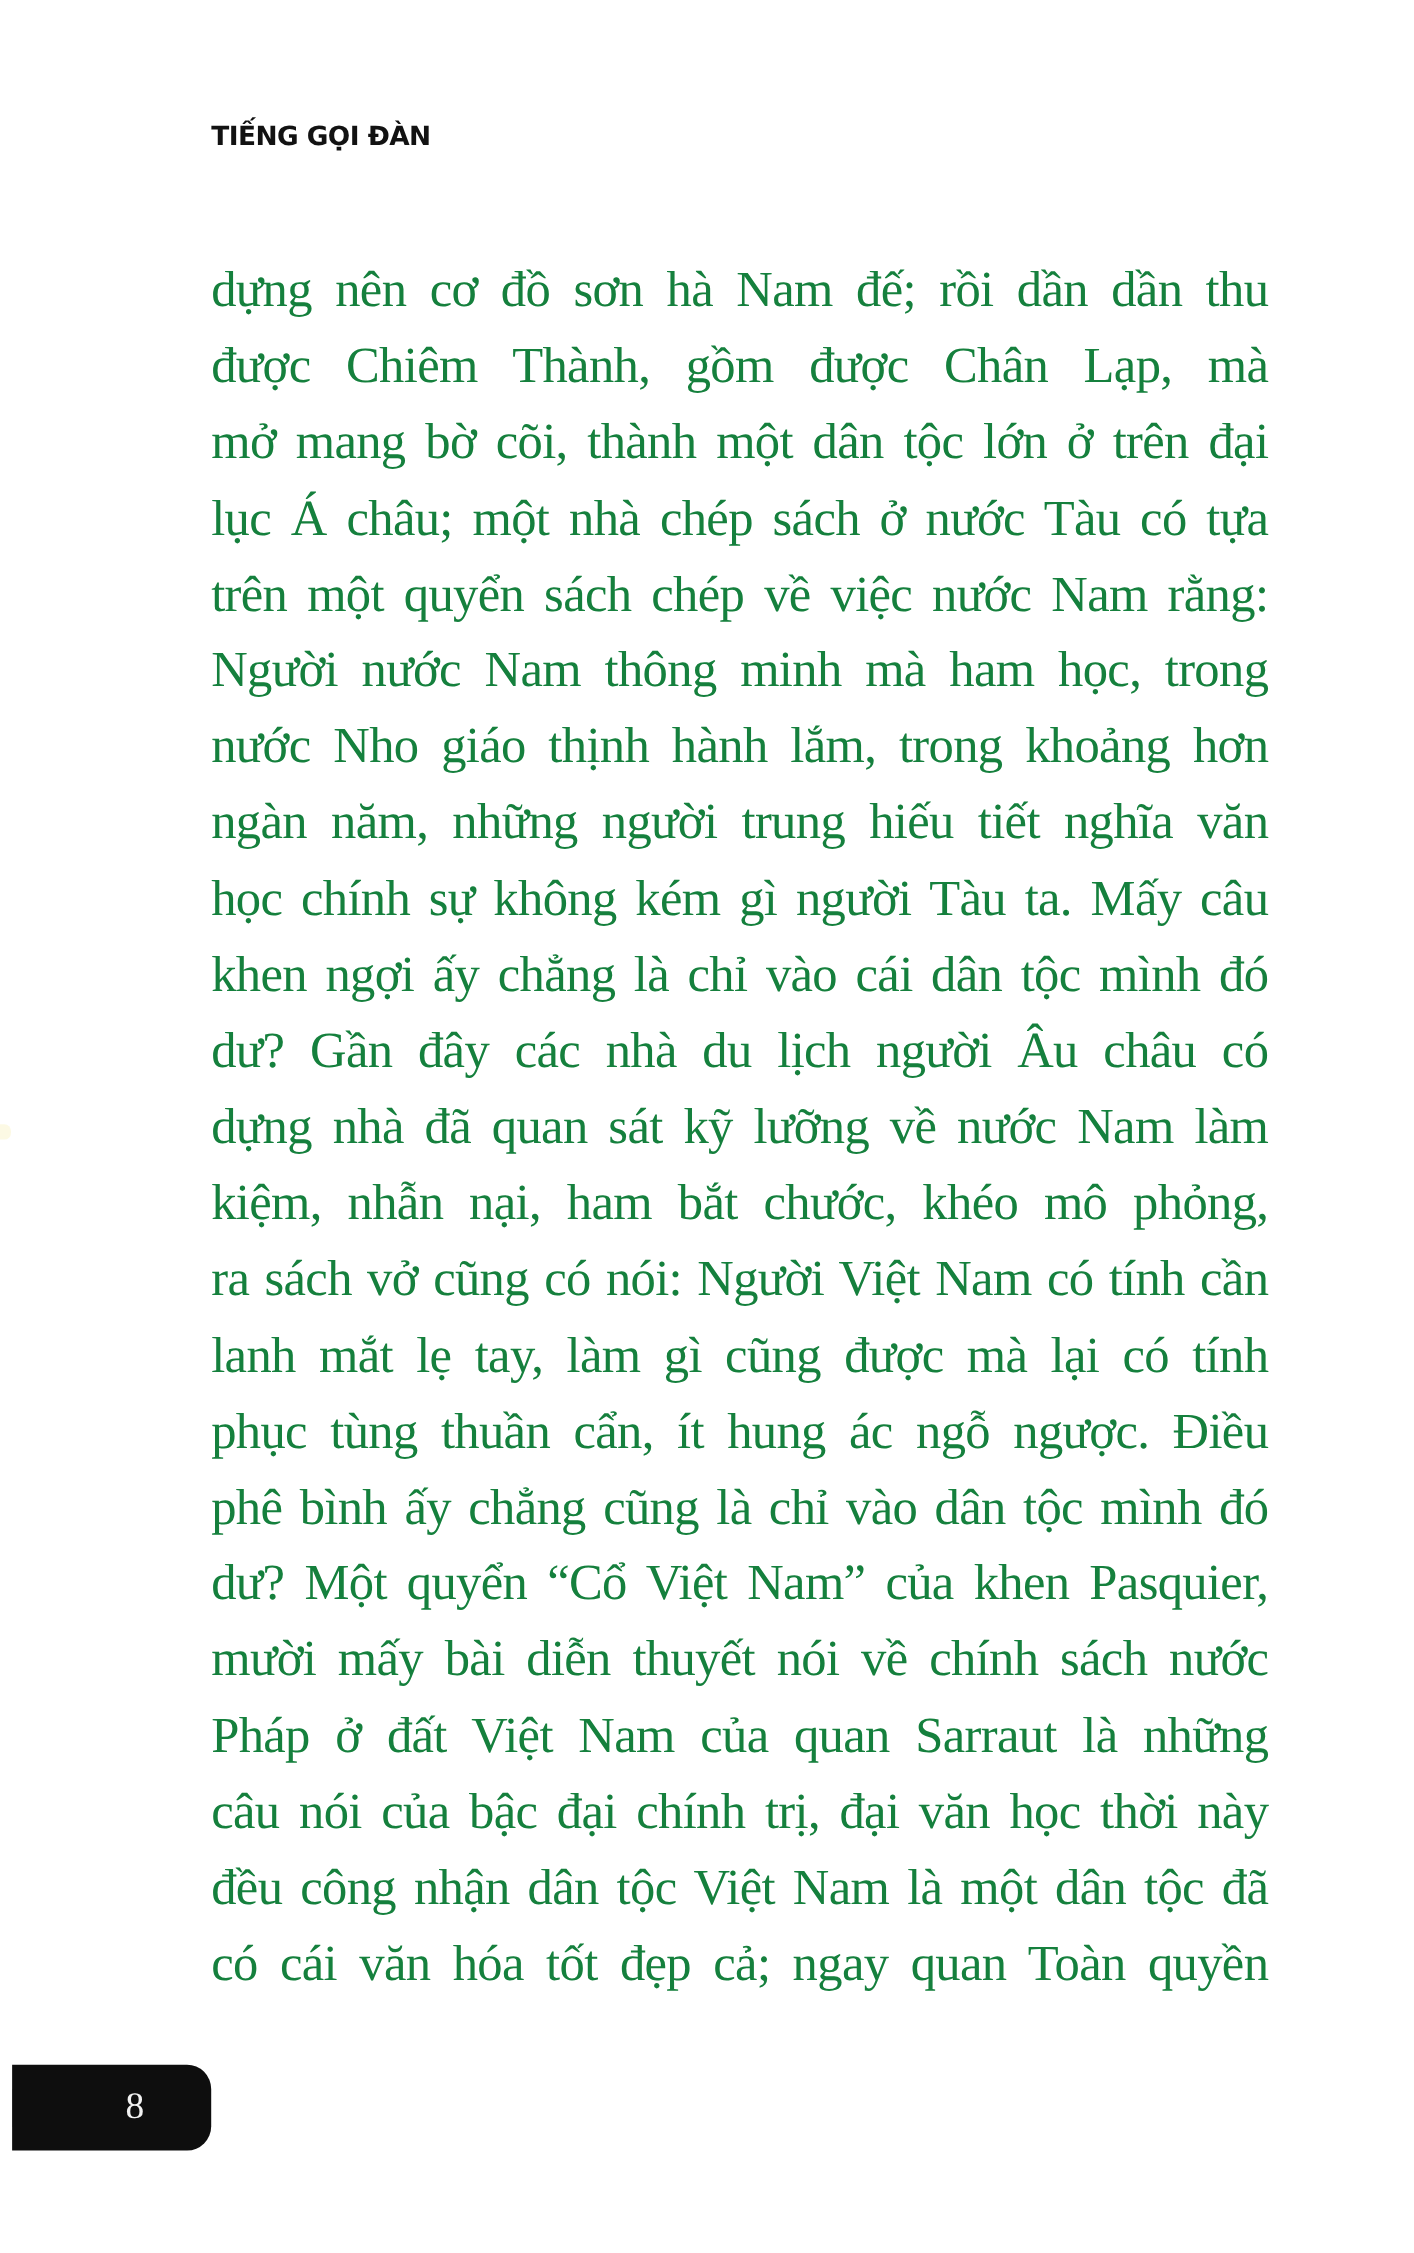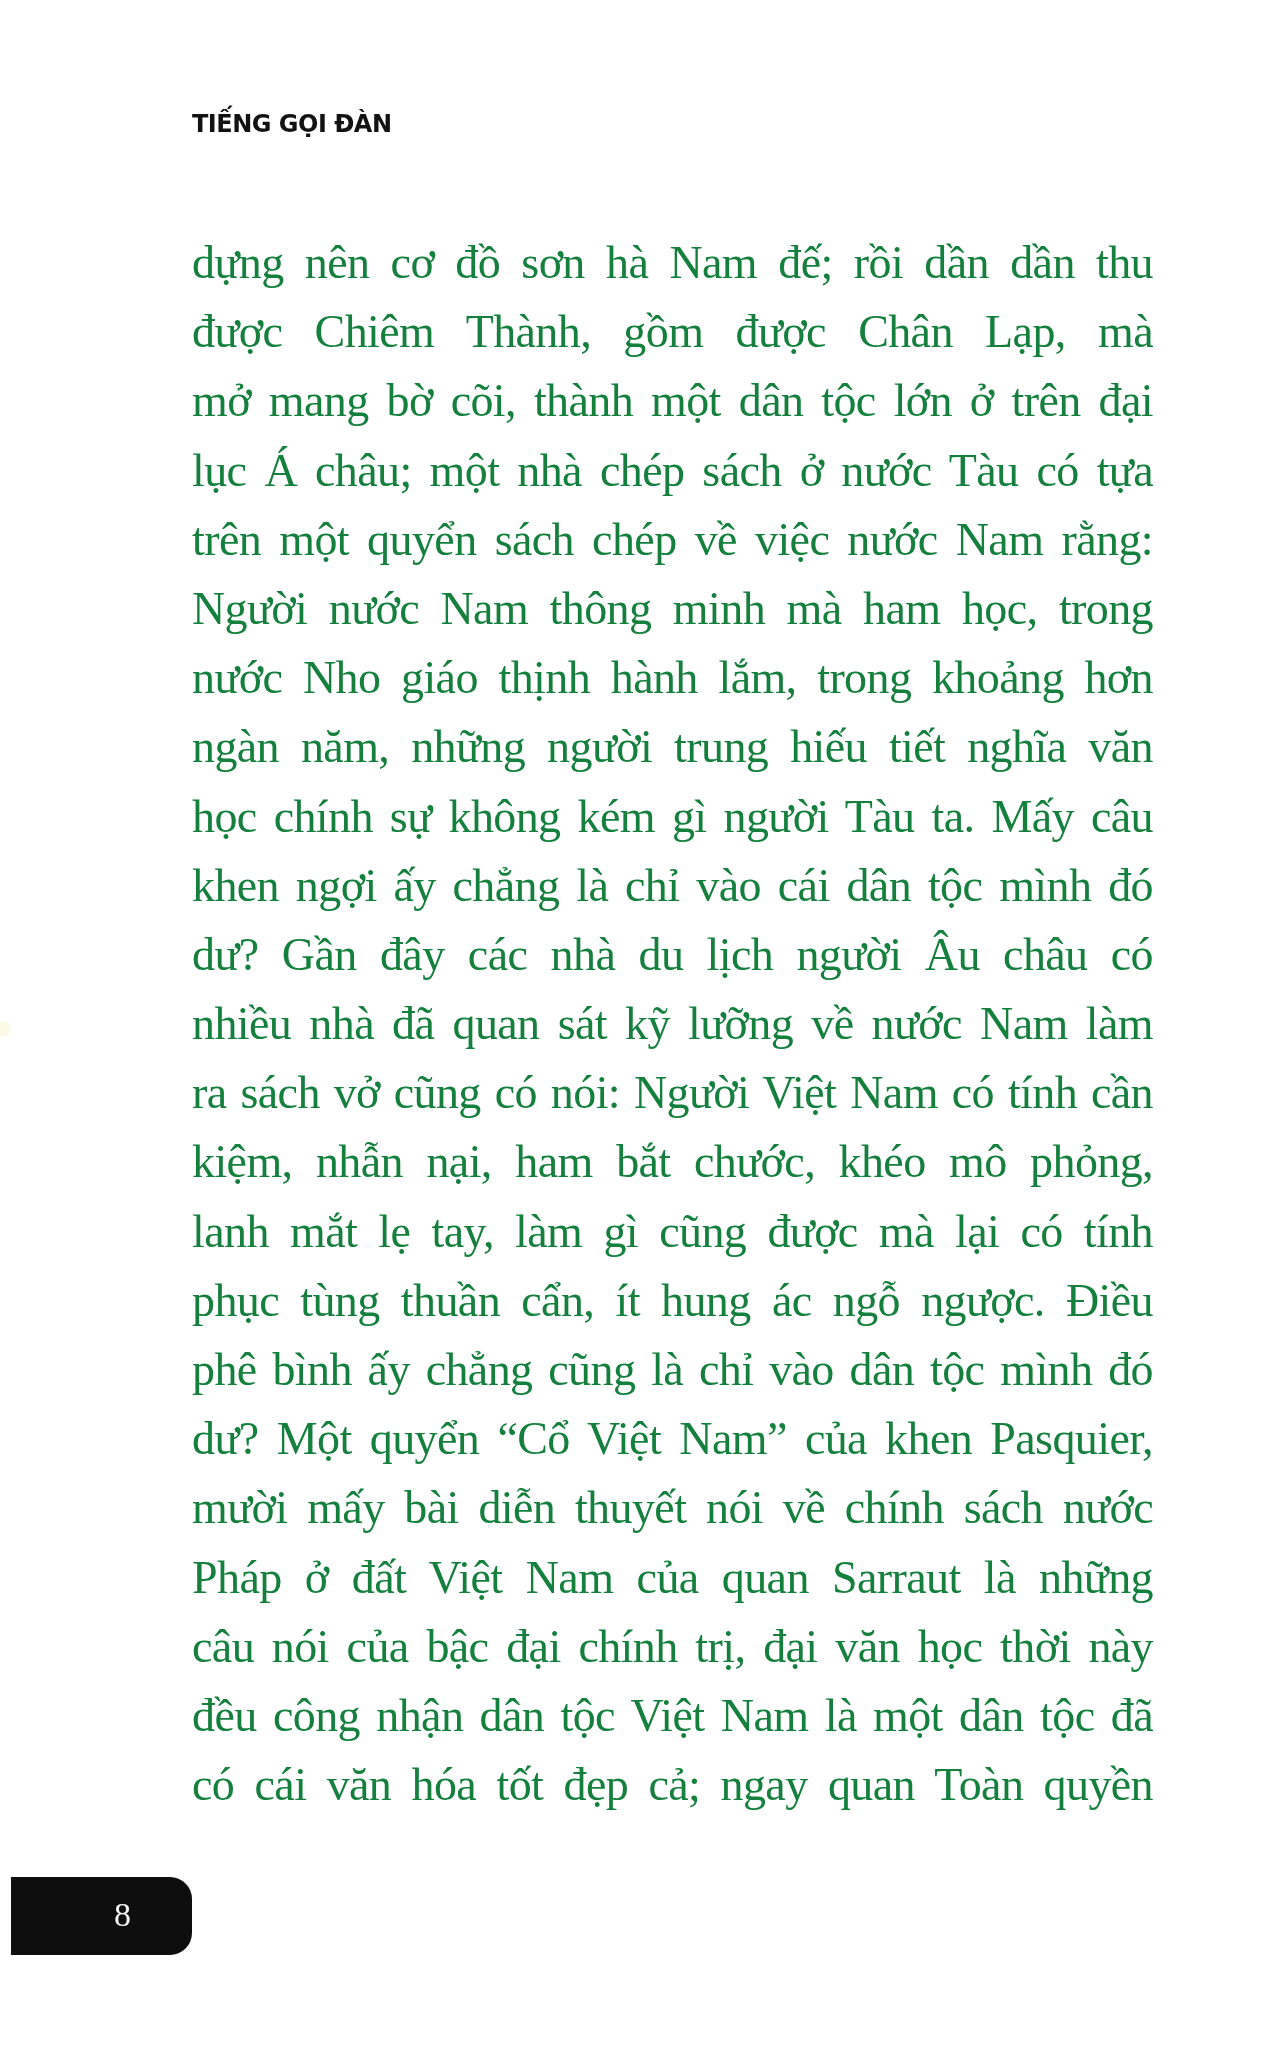--- a/index.html
+++ b/index.html
@@ -86,23 +86,23 @@
   <span class="line">được Chiêm Thành, gồm được Chân Lạp, mà</span>
   <span class="line">mở mang bờ cõi, thành một dân tộc lớn ở trên đại</span>
   <span class="line">lục Á châu; một nhà chép sách ở nước Tàu có tựa</span>
   <span class="line">trên một quyển sách chép về việc nước Nam rằng:</span>
   <span class="line">Người nước Nam thông minh mà ham học, trong</span>
   <span class="line">nước Nho giáo thịnh hành lắm, trong khoảng hơn</span>
   <span class="line">ngàn năm, những người trung hiếu tiết nghĩa văn</span>
   <span class="line">học chính sự không kém gì người Tàu ta. Mấy câu</span>
   <span class="line">khen ngợi ấy chẳng là chỉ vào cái dân tộc mình đó</span>
   <span class="line">dư? Gần đây các nhà du lịch người Âu châu có</span>
-  <span class="line">nhiều nhà đã quan sát kỹ lưỡng về nước Nam làm</span>
+  <span class="line">dựng nhà đã quan sát kỹ lưỡng về nước Nam làm</span>
+  <span class="line">kiệm, nhẫn nại, ham bắt chước, khéo mô phỏng,</span>
   <span class="line">ra sách vở cũng có nói: Người Việt Nam có tính cần</span>
-  <span class="line">kiệm, nhẫn nại, ham bắt chước, khéo mô phỏng,</span>
   <span class="line">lanh mắt lẹ tay, làm gì cũng được mà lại có tính</span>
   <span class="line">phục tùng thuần cẩn, ít hung ác ngỗ ngược. Điều</span>
   <span class="line">phê bình ấy chẳng cũng là chỉ vào dân tộc mình đó</span>
   <span class="line">dư? Một quyển “Cổ Việt Nam” của khen Pasquier,</span>
   <span class="line">mười mấy bài diễn thuyết nói về chính sách nước</span>
   <span class="line">Pháp ở đất Việt Nam của quan Sarraut là những</span>
   <span class="line">câu nói của bậc đại chính  trị, đại văn học thời này</span>
   <span class="line">đều công nhận dân tộc Việt Nam là một dân tộc đã</span>
   <span class="line">có cái văn hóa tốt đẹp cả; ngay quan Toàn quyền</span>
 </div>

